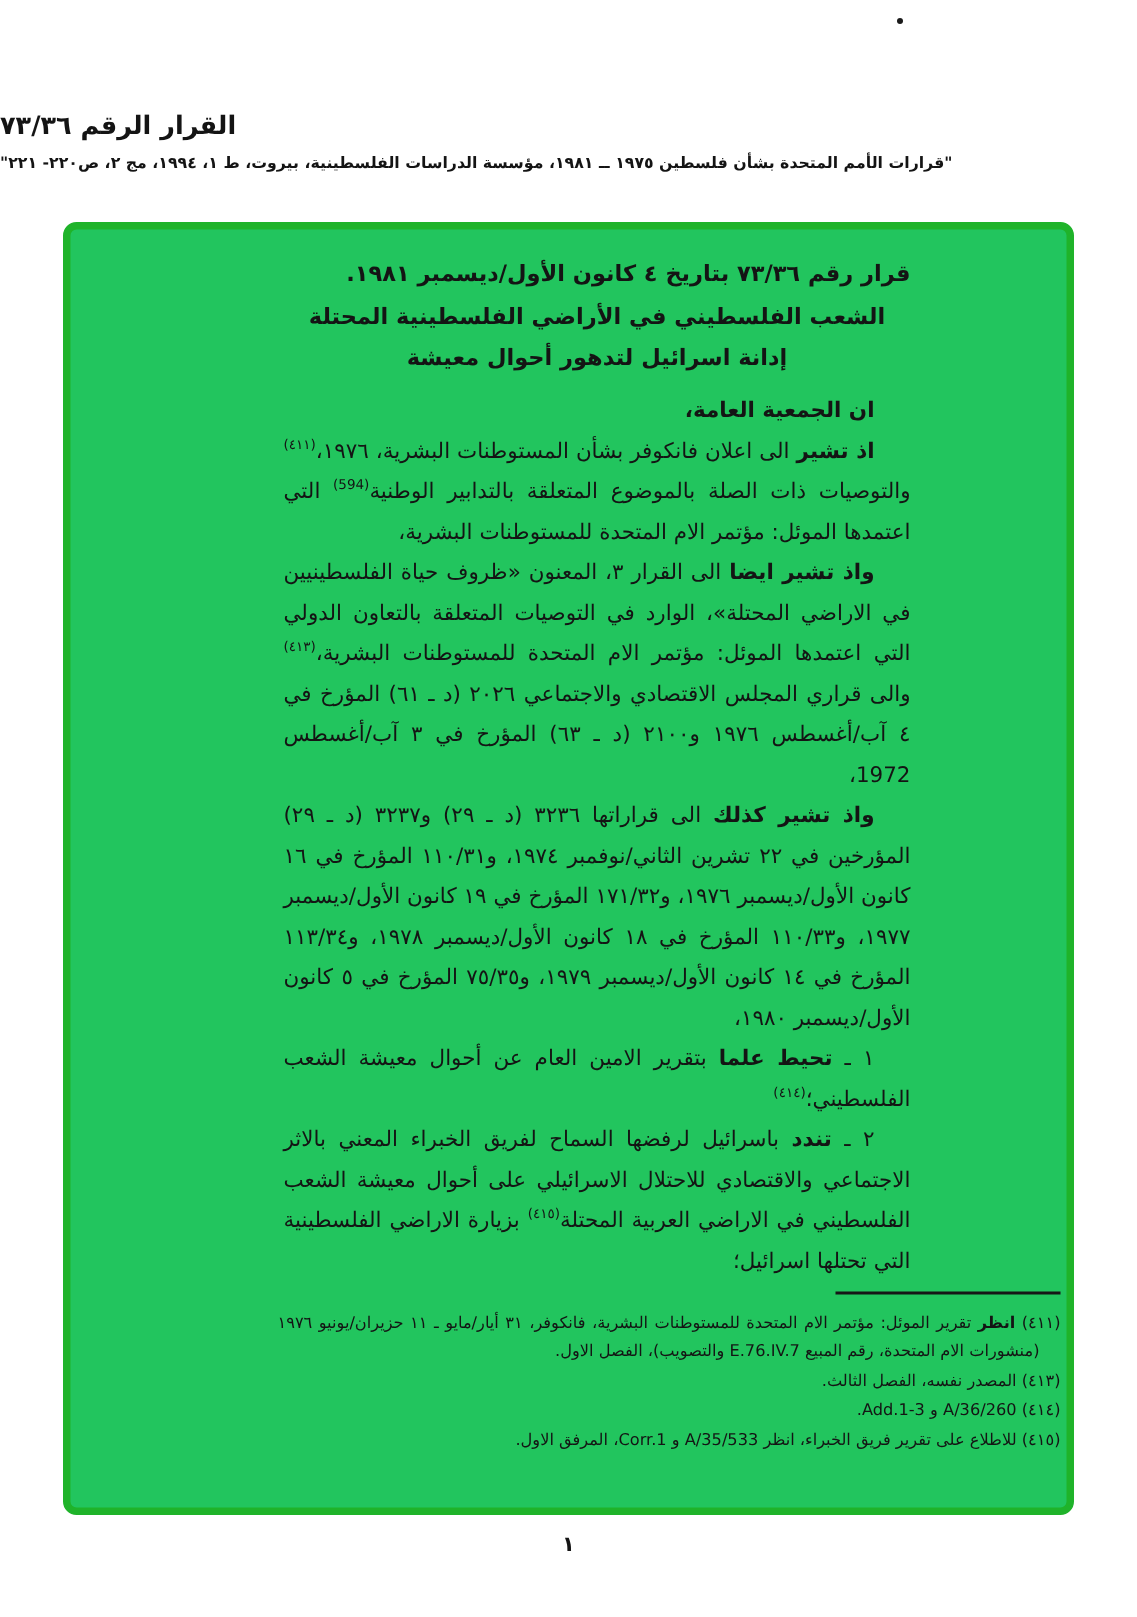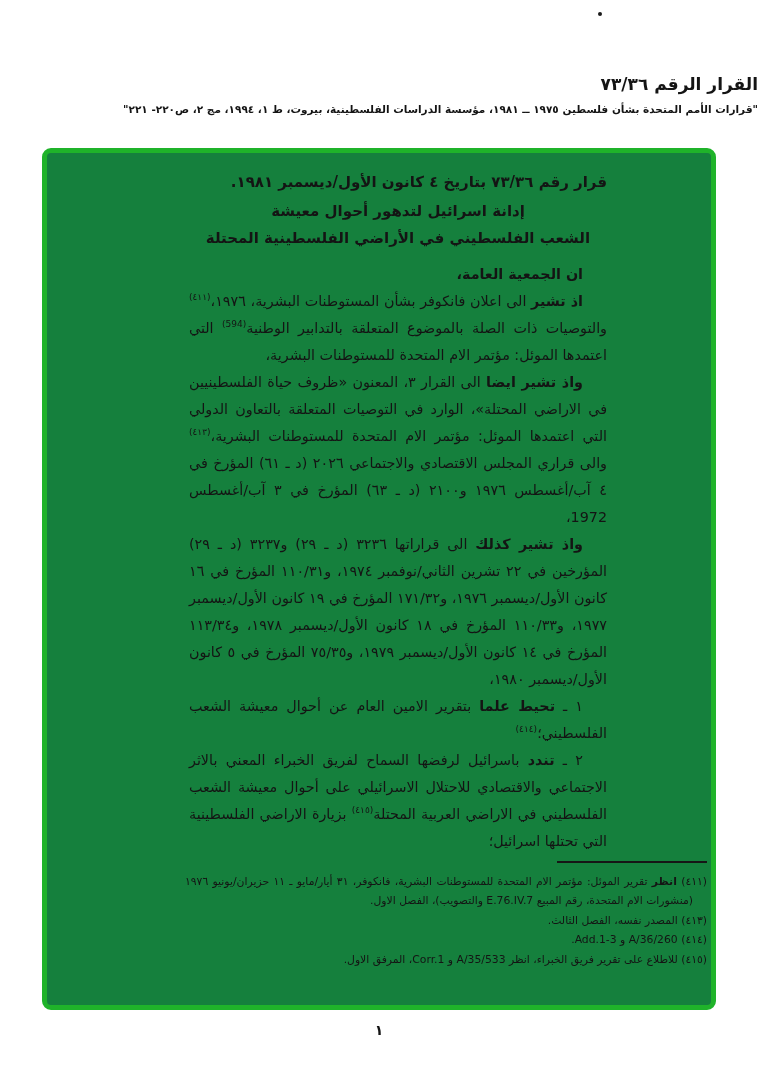--- a/index.html
+++ b/index.html
@@ -5,30 +5,30 @@
   html,body{margin:0;padding:0;}
   body{
     width:758px;height:1078px;background:#ffffff;position:relative;
     font-family:"DejaVu Sans",sans-serif;color:#141414;
     -webkit-font-smoothing:antialiased;overflow:hidden;
   }
   .scan-dot{
     position:absolute;left:598px;top:12px;width:4px;height:4px;
     background:#1a1a1a;border-radius:50%;
   }
-  .doc-header{position:absolute;top:74px;left:0;width:100%;text-align:right;direction:rtl;}
+  .doc-header{position:absolute;top:74px;left:0;width:100%;text-align:left;direction:rtl;}
   .doc-title{
     margin:0;font-size:17px;font-weight:bold;letter-spacing:.5px;
   }
   .doc-source{
     margin-top:9px;font-size:10.5px;font-weight:bold;letter-spacing:.1px;white-space:nowrap;
   }
   .frame{
     position:absolute;left:42px;top:148px;width:664px;height:852px;
-    border:5px solid #1fb32a;border-radius:9px;background:#15803d;
+    border:5px solid #1fb32a;border-radius:9px;background:#22c55e;
   }
   .res-heading{
     direction:rtl;width:418px;margin:16px 104px 0 auto;
     font-size:15px;font-weight:bold;text-align:right;line-height:27px;
   }
   .res-subject{
     direction:rtl;width:418px;margin:2px 104px 0 auto;
     font-size:15px;font-weight:bold;text-align:center;line-height:27px;
   }
   .res-body{
@@ -60,22 +60,22 @@
 <div class="scan-dot"></div>
 
 <div class="doc-header">
   <h1 class="doc-title">القرار الرقم ٧٣/٣٦</h1>
   <div class="doc-source">"قرارات الأمم المتحدة بشأن فلسطين ١٩٧٥ ــ ١٩٨١، مؤسسة الدراسات الفلسطينية، بيروت، ط ١، ١٩٩٤، مج ٢، ص٢٢٠- ٢٢١"</div>
 </div>
 
 <div class="frame" style="border-color: rgb(31, 179, 42);">
   <div class="res-heading">قرار رقم ٧٣/٣٦ بتاريخ ٤ كانون الأول/ديسمبر ١٩٨١.</div>
   <div class="res-subject">
+    <div>الشعب الفلسطيني في الأراضي الفلسطينية المحتلة</div>
     <div>إدانة اسرائيل لتدهور أحوال معيشة</div>
-    <div>الشعب الفلسطيني في الأراضي الفلسطينية المحتلة</div>
   </div>
   <div class="res-body">
       <p><span class="b">ان الجمعية العامة،</span></p>
       <p><span class="b">اذ تشير</span><span> الى اعلان فانكوفر بشأن المستوطنات البشرية، ١٩٧٦،</span><sup>(٤١١)</sup><span> والتوصيات ذات الصلة بالموضوع المتعلقة بالتدابير الوطنية</span><sup>(594)</sup><span> التي اعتمدها الموئل: مؤتمر الام المتحدة للمستوطنات البشرية،</span></p>
       <p><span class="b">واذ تشير ايضا</span><span> الى القرار ٣، المعنون «ظروف حياة الفلسطينيين في الاراضي المحتلة»، الوارد في التوصيات المتعلقة بالتعاون الدولي التي اعتمدها الموئل: مؤتمر الام المتحدة للمستوطنات البشرية،</span><sup>(٤١٣)</sup><span> والى قراري المجلس الاقتصادي والاجتماعي ٢٠٢٦ (د ـ ٦١) المؤرخ في ٤ آب/أغسطس ١٩٧٦ و٢١٠٠ (د ـ ٦٣) المؤرخ في ٣ آب/أغسطس 1972،</span></p>
       <p><span class="b">واذ تشير كذلك</span><span> الى قراراتها ٣٢٣٦ (د ـ ٢٩) و٣٢٣٧ (د ـ ٢٩) المؤرخين في ٢٢ تشرين الثاني/نوفمبر ١٩٧٤، و١١٠/٣١ المؤرخ في ١٦ كانون الأول/ديسمبر ١٩٧٦، و١٧١/٣٢ المؤرخ في ١٩ كانون الأول/ديسمبر ١٩٧٧، و١١٠/٣٣ المؤرخ في ١٨ كانون الأول/ديسمبر ١٩٧٨، و١١٣/٣٤ المؤرخ في ١٤ كانون الأول/ديسمبر ١٩٧٩، و٧٥/٣٥ المؤرخ في ٥ كانون الأول/ديسمبر ١٩٨٠،</span></p>
       <p><span>١ ـ </span><span class="b">تحيط علما</span><span> بتقرير الامين العام عن أحوال معيشة الشعب الفلسطيني؛</span><sup>(٤١٤)</sup></p>
       <p><span>٢ ـ </span><span class="b">تندد</span><span> باسرائيل لرفضها السماح لفريق الخبراء المعني بالاثر الاجتماعي والاقتصادي للاحتلال الاسرائيلي على أحوال معيشة الشعب الفلسطيني في الاراضي العربية المحتلة</span><sup>(٤١٥)</sup><span> بزيارة الاراضي الفلسطينية التي تحتلها اسرائيل؛</span></p>
     </div>
   <div class="footnotes">

